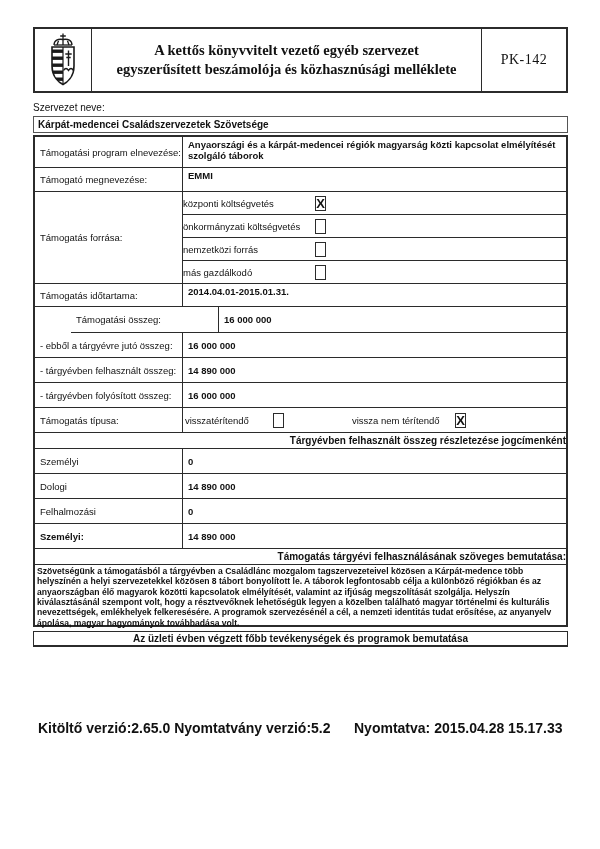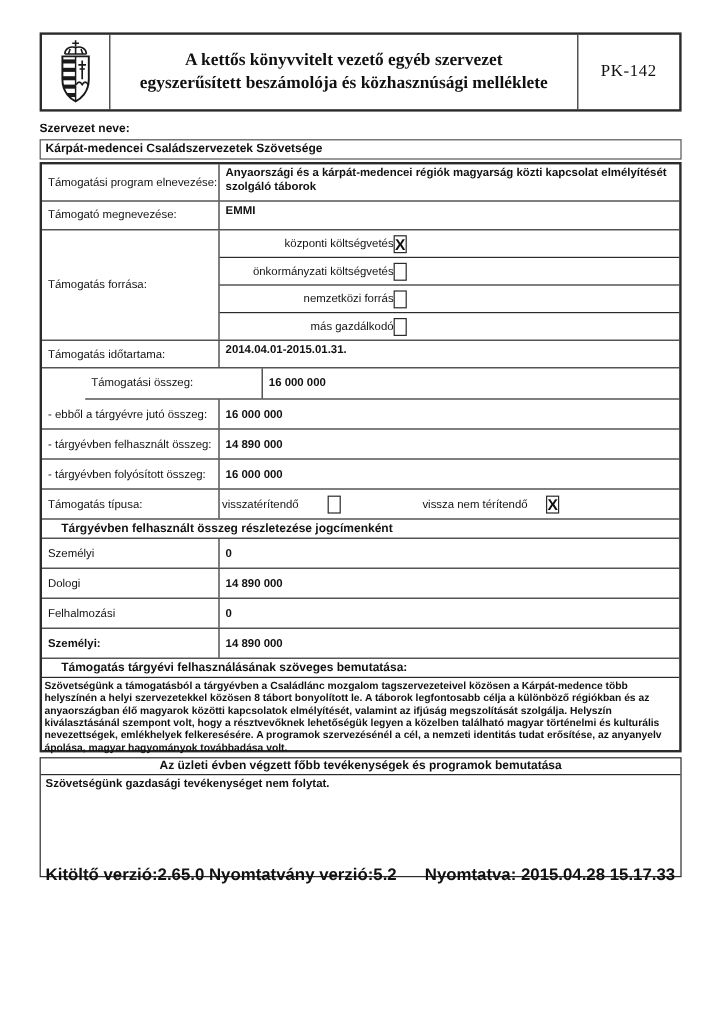--- a/index.html
+++ b/index.html
@@ -12,50 +12,50 @@
 
   
   .hdr { margin-top:27px; height:62px; border:2px solid #2b2b2b; display:flex; background:#fff; }
   .hdr-arms { width:56px; border-right:1.5px solid #2b2b2b; display:flex; align-items:center; justify-content:center; }
   .hdr-title { flex:1; display:flex; flex-direction:column; align-items:center; justify-content:center;
                font-family:"Liberation Serif", serif; font-weight:bold; font-size:14.5px; line-height:1.3; text-align:center; }
   .hdr-code { width:84px; border-left:1.5px solid #2b2b2b; display:flex; align-items:center; justify-content:center;
               font-family:"Liberation Serif", serif; font-size:14px; letter-spacing:0.5px; }
 
   
-  .org-label { margin-top:9px; font-size:10px; font-weight:bold; }
+  .org-label { margin-top:9px; font-size:10px; font-weight:normal; }
   .org-box { margin-top:3px; border:1.5px solid #555; padding:2px 4px; font-size:10px; font-weight:bold; min-height:11px; }
 
   
   .tbl { margin-top:2px; border:2px solid #2b2b2b; }
   .trow { display:flex; border-bottom:1.5px solid #2b2b2b; }
   .trow:last-child { border-bottom:none; }
   .tlabel { width:148px; flex:0 0 148px; border-right:1.5px solid #2b2b2b; font-size:9.5px;
             display:flex; align-items:center; padding-left:5px; box-sizing:border-box; }
   .tval { flex:1; font-weight:bold; font-size:9.5px; padding:2px 5px; display:flex; align-items:center; }
   .tval.top { align-items:flex-start; }
   .r-program { min-height:30px; }
   .r-sponsor { min-height:23px; }
   .r-h22 { min-height:22px; }
   .r-h24 { min-height:24px; }
   .r-h25 { min-height:25px;margin-left:36px; }
 
   .src-col { flex:1; display:flex; flex-direction:column; }
   .src-sub { height:22px; display:flex; align-items:center; border-bottom:1.5px solid #2b2b2b; }
   .src-sub:last-child { border-bottom:none; }
-  .src-sub .sl { margin-left:13px; width:132px; font-size:9.5px; font-weight:normal;text-align:right; }
+  .src-sub .sl { width:132px; font-size:9.5px; font-weight:normal; }
 
   .cb { width:11px; height:15px; border:1.5px solid #2b2b2b; display:inline-flex; align-items:center;
         justify-content:center; font-weight:bold; font-size:13px; line-height:15px; box-sizing:border-box; }
 
   .type-opts { flex:1; display:flex; align-items:center; font-weight:normal; font-size:9.5px; }
   .type-opts .t1 { margin-left:2px; width:88px; }
   .type-opts .t2 { margin-left:68px; width:103px; }
 
-  .sect { border-bottom:1.5px solid #2b2b2b; text-align:left; font-weight:bold; font-size:10px; padding:2px 0 2px 16px; }
+  .sect { border-bottom:1.5px solid #2b2b2b; text-align:right; font-weight:bold; font-size:10px; padding:2px 0 2px 16px; }
 
   .usage-text { font-weight:bold; font-size:8.6px; line-height:1.2; padding:1px 2px; height:58px; }
 
   
   .activities { margin-top:4px; border:1.5px solid #2b2b2b; }
   .act-hdr { border-bottom:1.5px solid #2b2b2b; text-align:center; font-weight:bold; font-size:10px; padding:1px 0; }
   .act-body { height:80px; font-weight:bold; font-size:9.5px; padding:2px 4px; }
 
   
   .footer { position:absolute; top:720px; left:38px; width:530px; font-size:14px; font-weight:bold; }
@@ -192,21 +192,20 @@
         <div class="tlabel" style="font-weight:bold;">Személyi:</div>
         <div class="tval">14 890 000</div>
       </div>
 
       <div class="sect">Támogatás tárgyévi felhasználásának szöveges bemutatása:</div>
       <div class="usage-text">Szövetségünk a támogatásból a tárgyévben a Családlánc mozgalom tagszervezeteivel közösen a Kárpát-medence több helyszínén a helyi szervezetekkel közösen 8 tábort bonyolított le. A táborok legfontosabb célja a különböző régiókban és az anyaországban élő magyarok közötti kapcsolatok elmélyítését, valamint az ifjúság megszolítását szolgálja. Helyszín kiválasztásánál szempont volt, hogy a résztvevőknek lehetőségük legyen a közelben található magyar történelmi és kulturális nevezettségek, emlékhelyek felkeresésére. A programok szervezésénél a cél, a nemzeti identitás tudat erősítése, az anyanyelv ápolása, magyar hagyományok továbbadása volt.</div>
     </div>
 
     <div class="activities">
       <div class="act-hdr">Az üzleti évben végzett főbb tevékenységek és programok bemutatása</div>
-      <div class="act-body">Szövetségünk gazdasági tevékenységet nem folytat.</div>
     </div>
 
   </div>
 
   <div class="footer">
     <span>Kitöltő verzió:2.65.0 Nyomtatvány verzió:5.2</span>
     <span class="fr">Nyomtatva: 2015.04.28 15.17.33</span>
   </div>
 </div>
 

